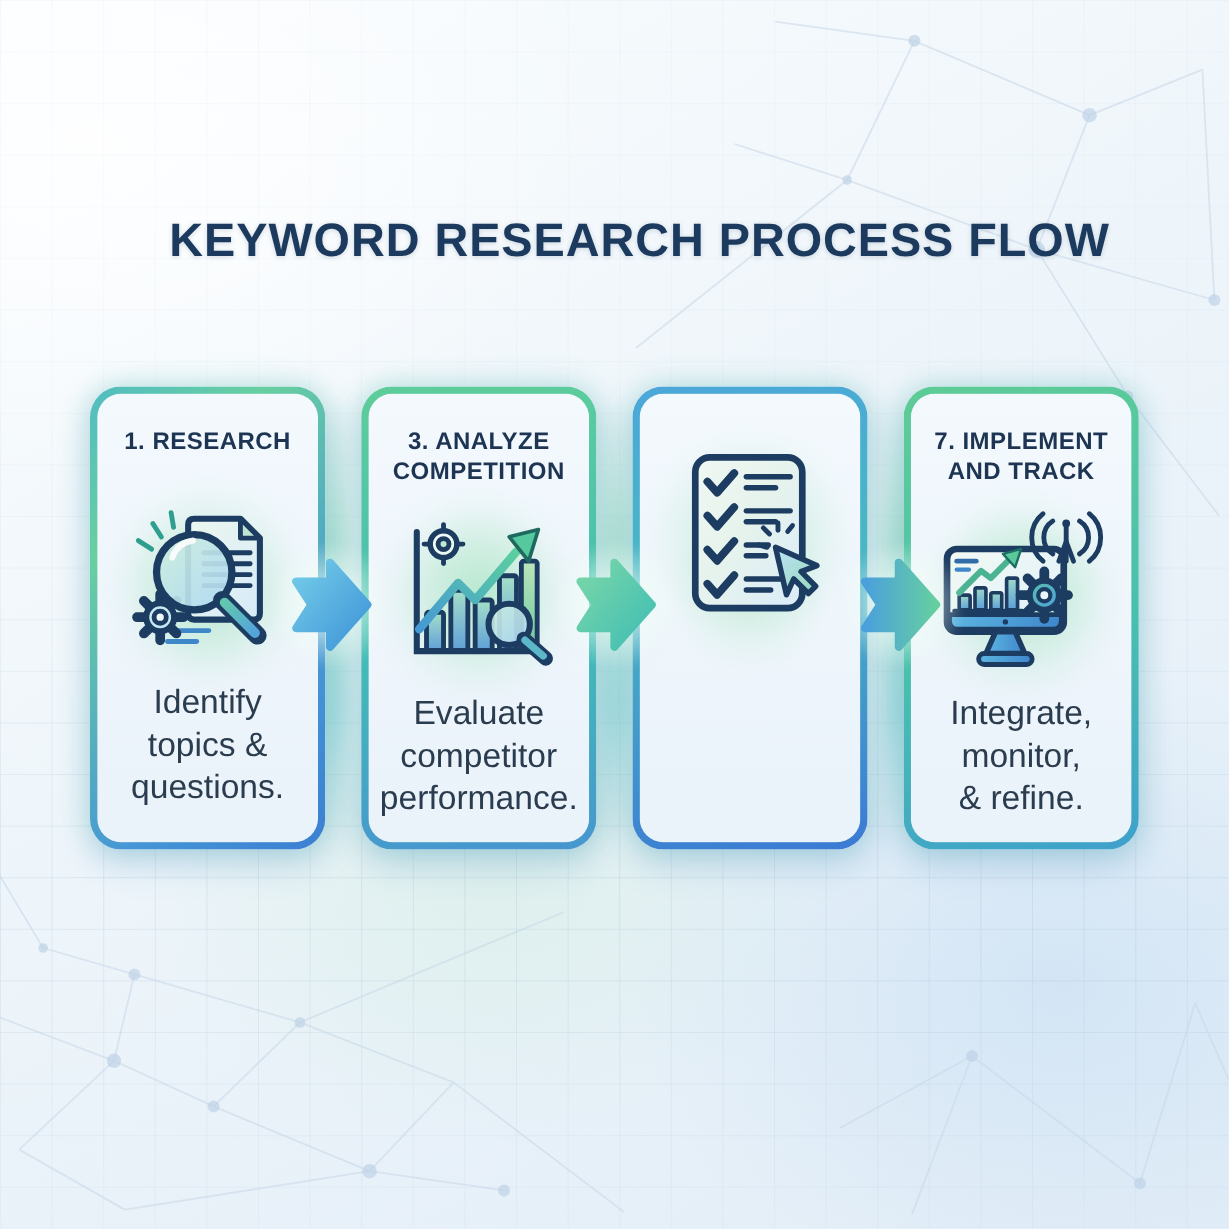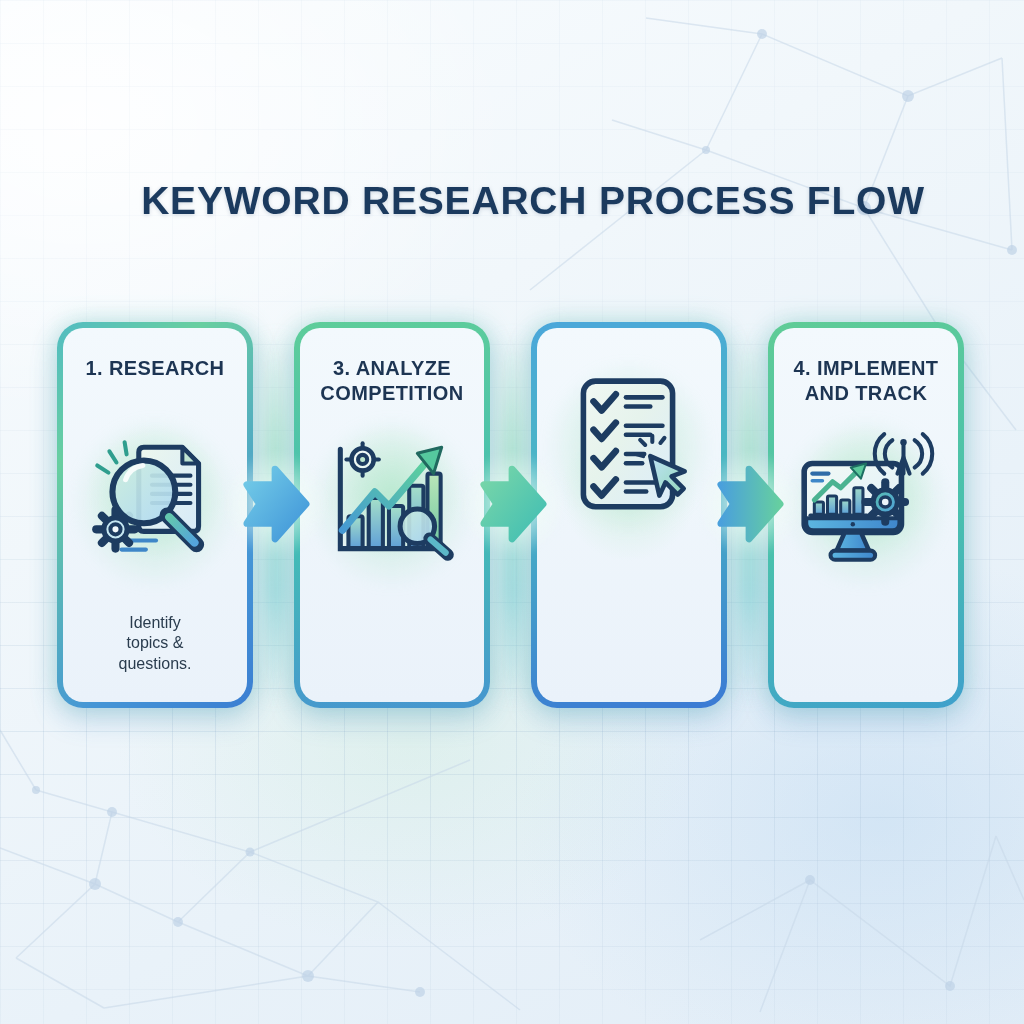--- a/index.html
+++ b/index.html
@@ -20,21 +20,21 @@
     background-size:43px 43px;
     -webkit-mask-image:linear-gradient(180deg, rgba(0,0,0,.30) 0%, rgba(0,0,0,.22) 18%, rgba(0,0,0,.38) 45%, rgba(0,0,0,.95) 72%, rgba(0,0,0,.35) 100%);
     mask-image:linear-gradient(180deg, rgba(0,0,0,.30) 0%, rgba(0,0,0,.22) 18%, rgba(0,0,0,.38) 45%, rgba(0,0,0,.95) 72%, rgba(0,0,0,.35) 100%);
   }
   .network{position:absolute;inset:0;z-index:0;pointer-events:none;}
   .page-title{
     position:absolute;top:153px;left:0;width:100%;z-index:3;
     text-align:center;font-size:39px;font-weight:700;letter-spacing:.8px;
     color:#1b3a5e;text-shadow:0 1px 4px rgba(27,58,94,.18);margin-left:21px;
   }
-  .cards{position:absolute;left:57px;top:322px;width:910px;display:flex;gap:41px;z-index:2;}
+  .cards{position:absolute;left:57px;top:322px;width:910px;display:flex;gap:30px;z-index:2;justify-content:center;}
   .card{
     box-sizing:border-box;width:196px;height:386px;border-radius:26px;
     border:6px solid transparent;
     display:flex;flex-direction:column;align-items:center;
     padding:28px 8px 22px;
     background:
       radial-gradient(95px 95px at 50% 44%, rgba(190,235,206,.5), rgba(190,235,206,0) 72%) padding-box,
       linear-gradient(180deg,#f3f9fd 0%,#eaf2fa 100%) padding-box,
       var(--bgrad) border-box;
     box-shadow:0 12px 28px rgba(70,130,190,.22), 0 0 24px rgba(120,205,190,.45);
@@ -49,21 +49,21 @@
     text-align:center;white-space:pre-line;line-height:1.25;margin:0;
   }
   .icon-wrap{position:relative;width:152px;height:158px;margin-top:12px;flex:none;}
   .icon-wrap::before{
     content:"";position:absolute;inset:-8px;border-radius:50%;
     background:radial-gradient(closest-side, rgba(160,226,190,.55), rgba(160,226,190,0));
     filter:blur(6px);
   }
   .icon-wrap svg{position:relative;z-index:1;width:100%;height:100%;display:block;}
   .step-desc{
-    margin:auto 0 6px;font-size:16px;color:#2a3c4e;text-align:center;
+    margin:auto 0 6px;font-size:28px;color:#2a3c4e;text-align:center;
     line-height:1.27;white-space:pre-line;
   }
   .gap-glow{
     position:absolute;top:334px;height:368px;width:30px;z-index:1;filter:blur(9px);
     background:linear-gradient(180deg, rgba(140,220,185,0) 0%, rgba(140,220,185,.55) 30%, rgba(110,205,205,.55) 70%, rgba(140,220,185,0) 100%);
   }
   .burst{
     position:absolute;top:448px;width:112px;height:112px;z-index:4;border-radius:50%;
     background:radial-gradient(circle, rgba(240,255,245,.95) 0%, rgba(240,255,245,0) 68%);
     filter:blur(3px);
@@ -207,20 +207,23 @@
             <path d="M46,16 V21"></path>
               <path d="M46,43 V48"></path>
               <path d="M30,32 H35"></path>
               <path d="M57,32 H62"></path>
           </g>
           <circle cx="100" cy="98" r="17" fill="url(#g2lens)" fill-opacity=".9" stroke="#1d3c61" stroke-width="5"></circle>
           <path d="M112,110 L130,126" stroke="#1d3c61" stroke-width="12" stroke-linecap="round"></path>
           <path d="M113,111 L128,124" stroke="#5cb8c8" stroke-width="6" stroke-linecap="round"></path>
         </svg>
       </div>
+      <p class="step-desc">Evaluate
+competitor
+performance.</p>
     </div>
 
     <div class="card card3">
       <div class="icon-wrap">
         <svg viewBox="0 0 150 150">
           <defs>
             <linearGradient id="g3panel" x1="0" y1="0" x2="1" y2="1">
                 <stop offset="0" stop-color="#f0f8f3"></stop>
                 <stop offset=".45" stop-color="#e6f3ec"></stop>
                 <stop offset="1" stop-color="#dbecfa"></stop>
@@ -252,21 +255,21 @@
               <path d="M86,68 L91,73"></path>
               <path d="M110,66 L106,71"></path>
               <path d="M82,82 L89,84"></path>
           </g>
           <path d="M96,84 L105,123 L111,110 L123,122 L129,116 L117,104 L130,99 Z" fill="url(#g3cur)" stroke="#1d3c61" stroke-width="4.5" stroke-linejoin="round"></path>
         </svg>
       </div>
     </div>
 
     <div class="card card4">
-      <h2 class="step-title">4. IMPLEMENT
+      <h2 class="step-title">7. IMPLEMENT
 AND TRACK</h2>
       <div class="icon-wrap">
         <svg viewBox="0 0 150 150">
           <defs>
             <linearGradient id="g4scr" x1="0" y1="0" x2="1" y2="1">
                 <stop offset="0" stop-color="#f2f9f4"></stop>
                 <stop offset="1" stop-color="#dff0fa"></stop>
               </linearGradient>
             <linearGradient id="g4blue" x1="0" y1="0" x2="1" y2="0">
                 <stop offset="0" stop-color="#5cb6e0"></stop>
@@ -315,20 +318,23 @@
             <path d="M112,16 V46"></path>
               <path d="M106,46 L112,30 L118,46"></path>
             <path d="M101,13 A16,16 0 0 0 101,40"></path>
               <path d="M93,7 A25,25 0 0 0 93,46"></path>
             <path d="M123,13 A16,16 0 0 1 123,40"></path>
               <path d="M131,7 A25,25 0 0 1 131,46"></path>
           </g>
           <circle cx="112" cy="15" r="3.2" fill="#1d3c61"></circle>
         </svg>
       </div>
+      <p class="step-desc">Integrate,
+monitor,
+&amp; refine.</p>
     </div>
 
   </div>
 
   <div class="burst" style="left:220px"></div>
   <div class="burst" style="left:457px"></div>
   <div class="burst" style="left:694px"></div>
 
   <svg class="flow-arrow" style="left:242px" viewBox="0 0 70 88">
     <defs>

